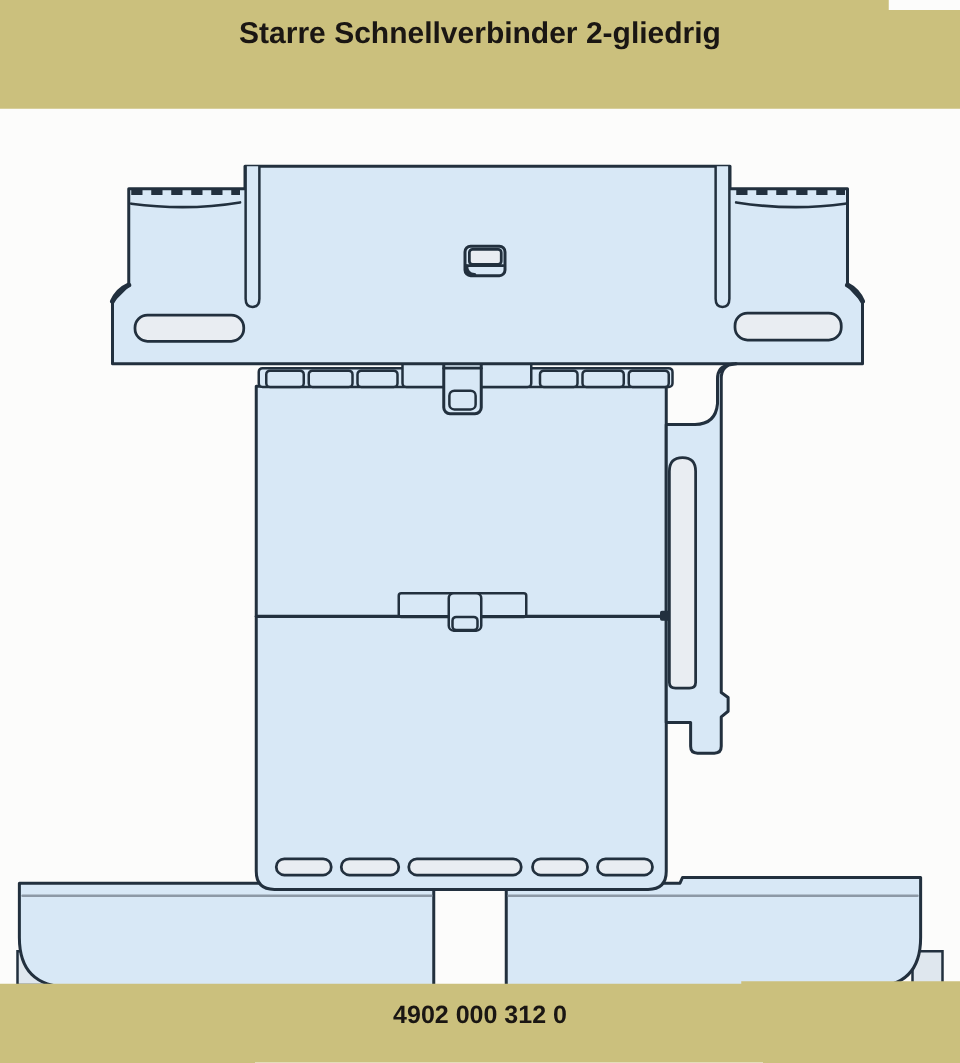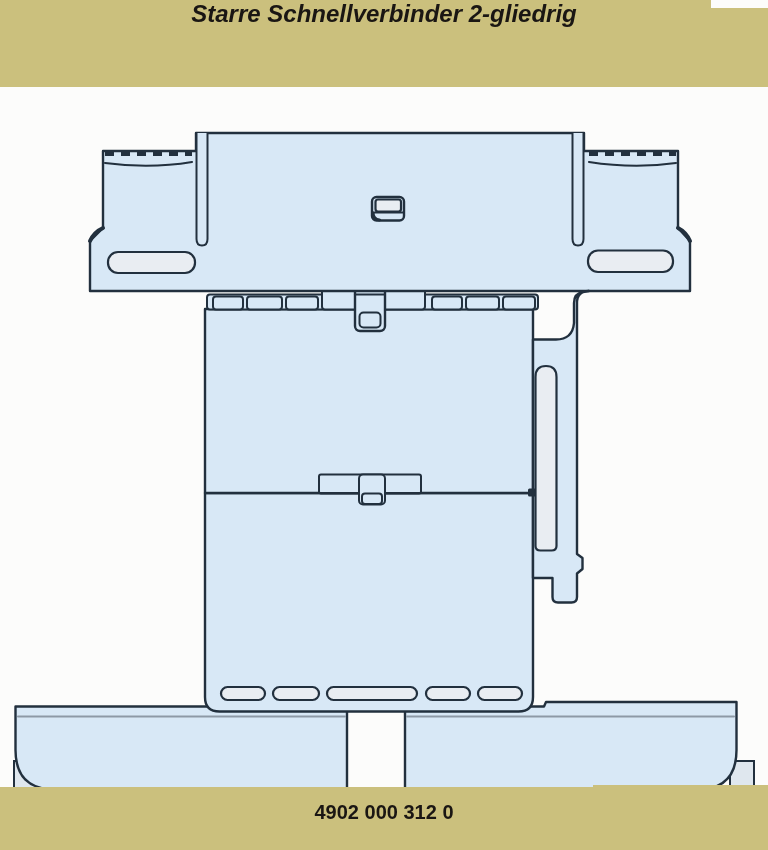--- a/index.html
+++ b/index.html
@@ -15,23 +15,23 @@
   .header{
     position:absolute;left:0;top:0;width:768px;height:87px;
     background:var(--khaki,#CBC07D);
     text-align:center;
   }
   .header-notch{
     position:absolute;right:0;top:0;width:57px;height:8px;
     background:var(--page-background,#FCFCFB);
   }
   .title{
+    padding-top:13px;
     font-size:24px;font-weight:bold;letter-spacing:0px;
     color:var(--header-text,#1A1613);
-    font-style:italic;
   }
   .subtitle{
     padding-top:9px;
     font-size:19px;font-weight:bold;
     color:var(--header-text,#1A1613);
   }
 
   
   .footer{
     position:absolute;left:0;top:787px;width:768px;height:63px;

